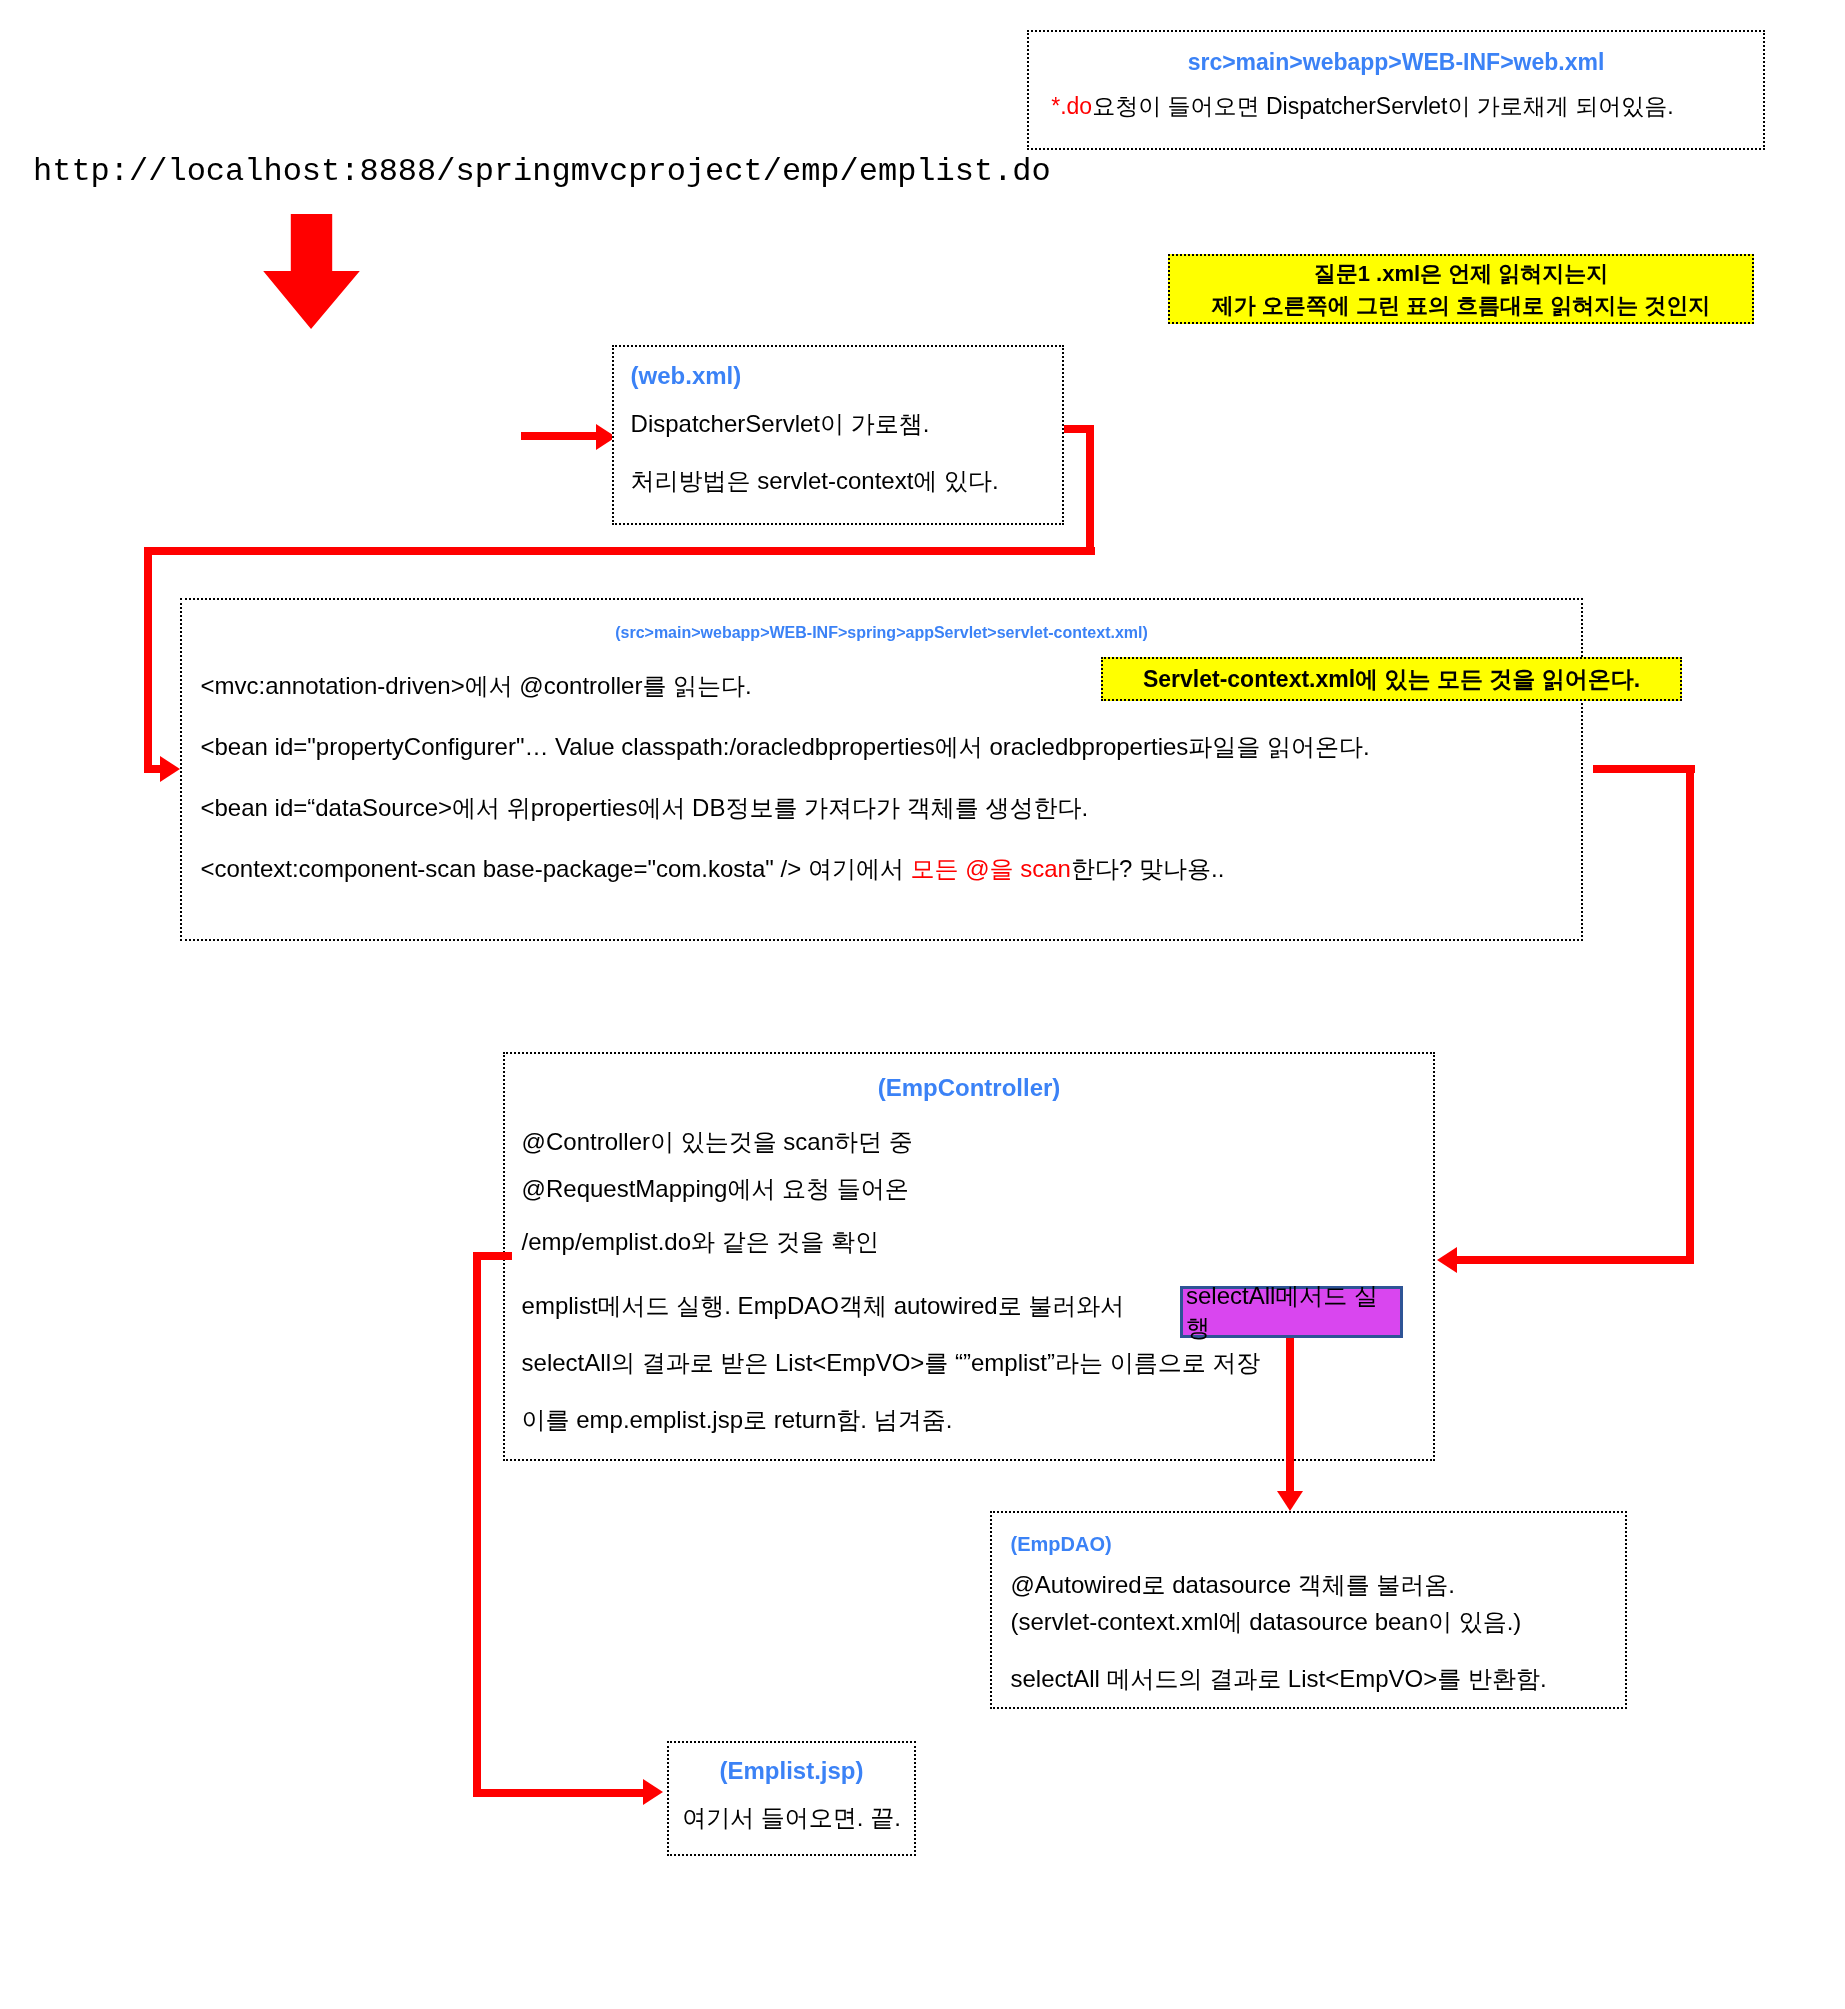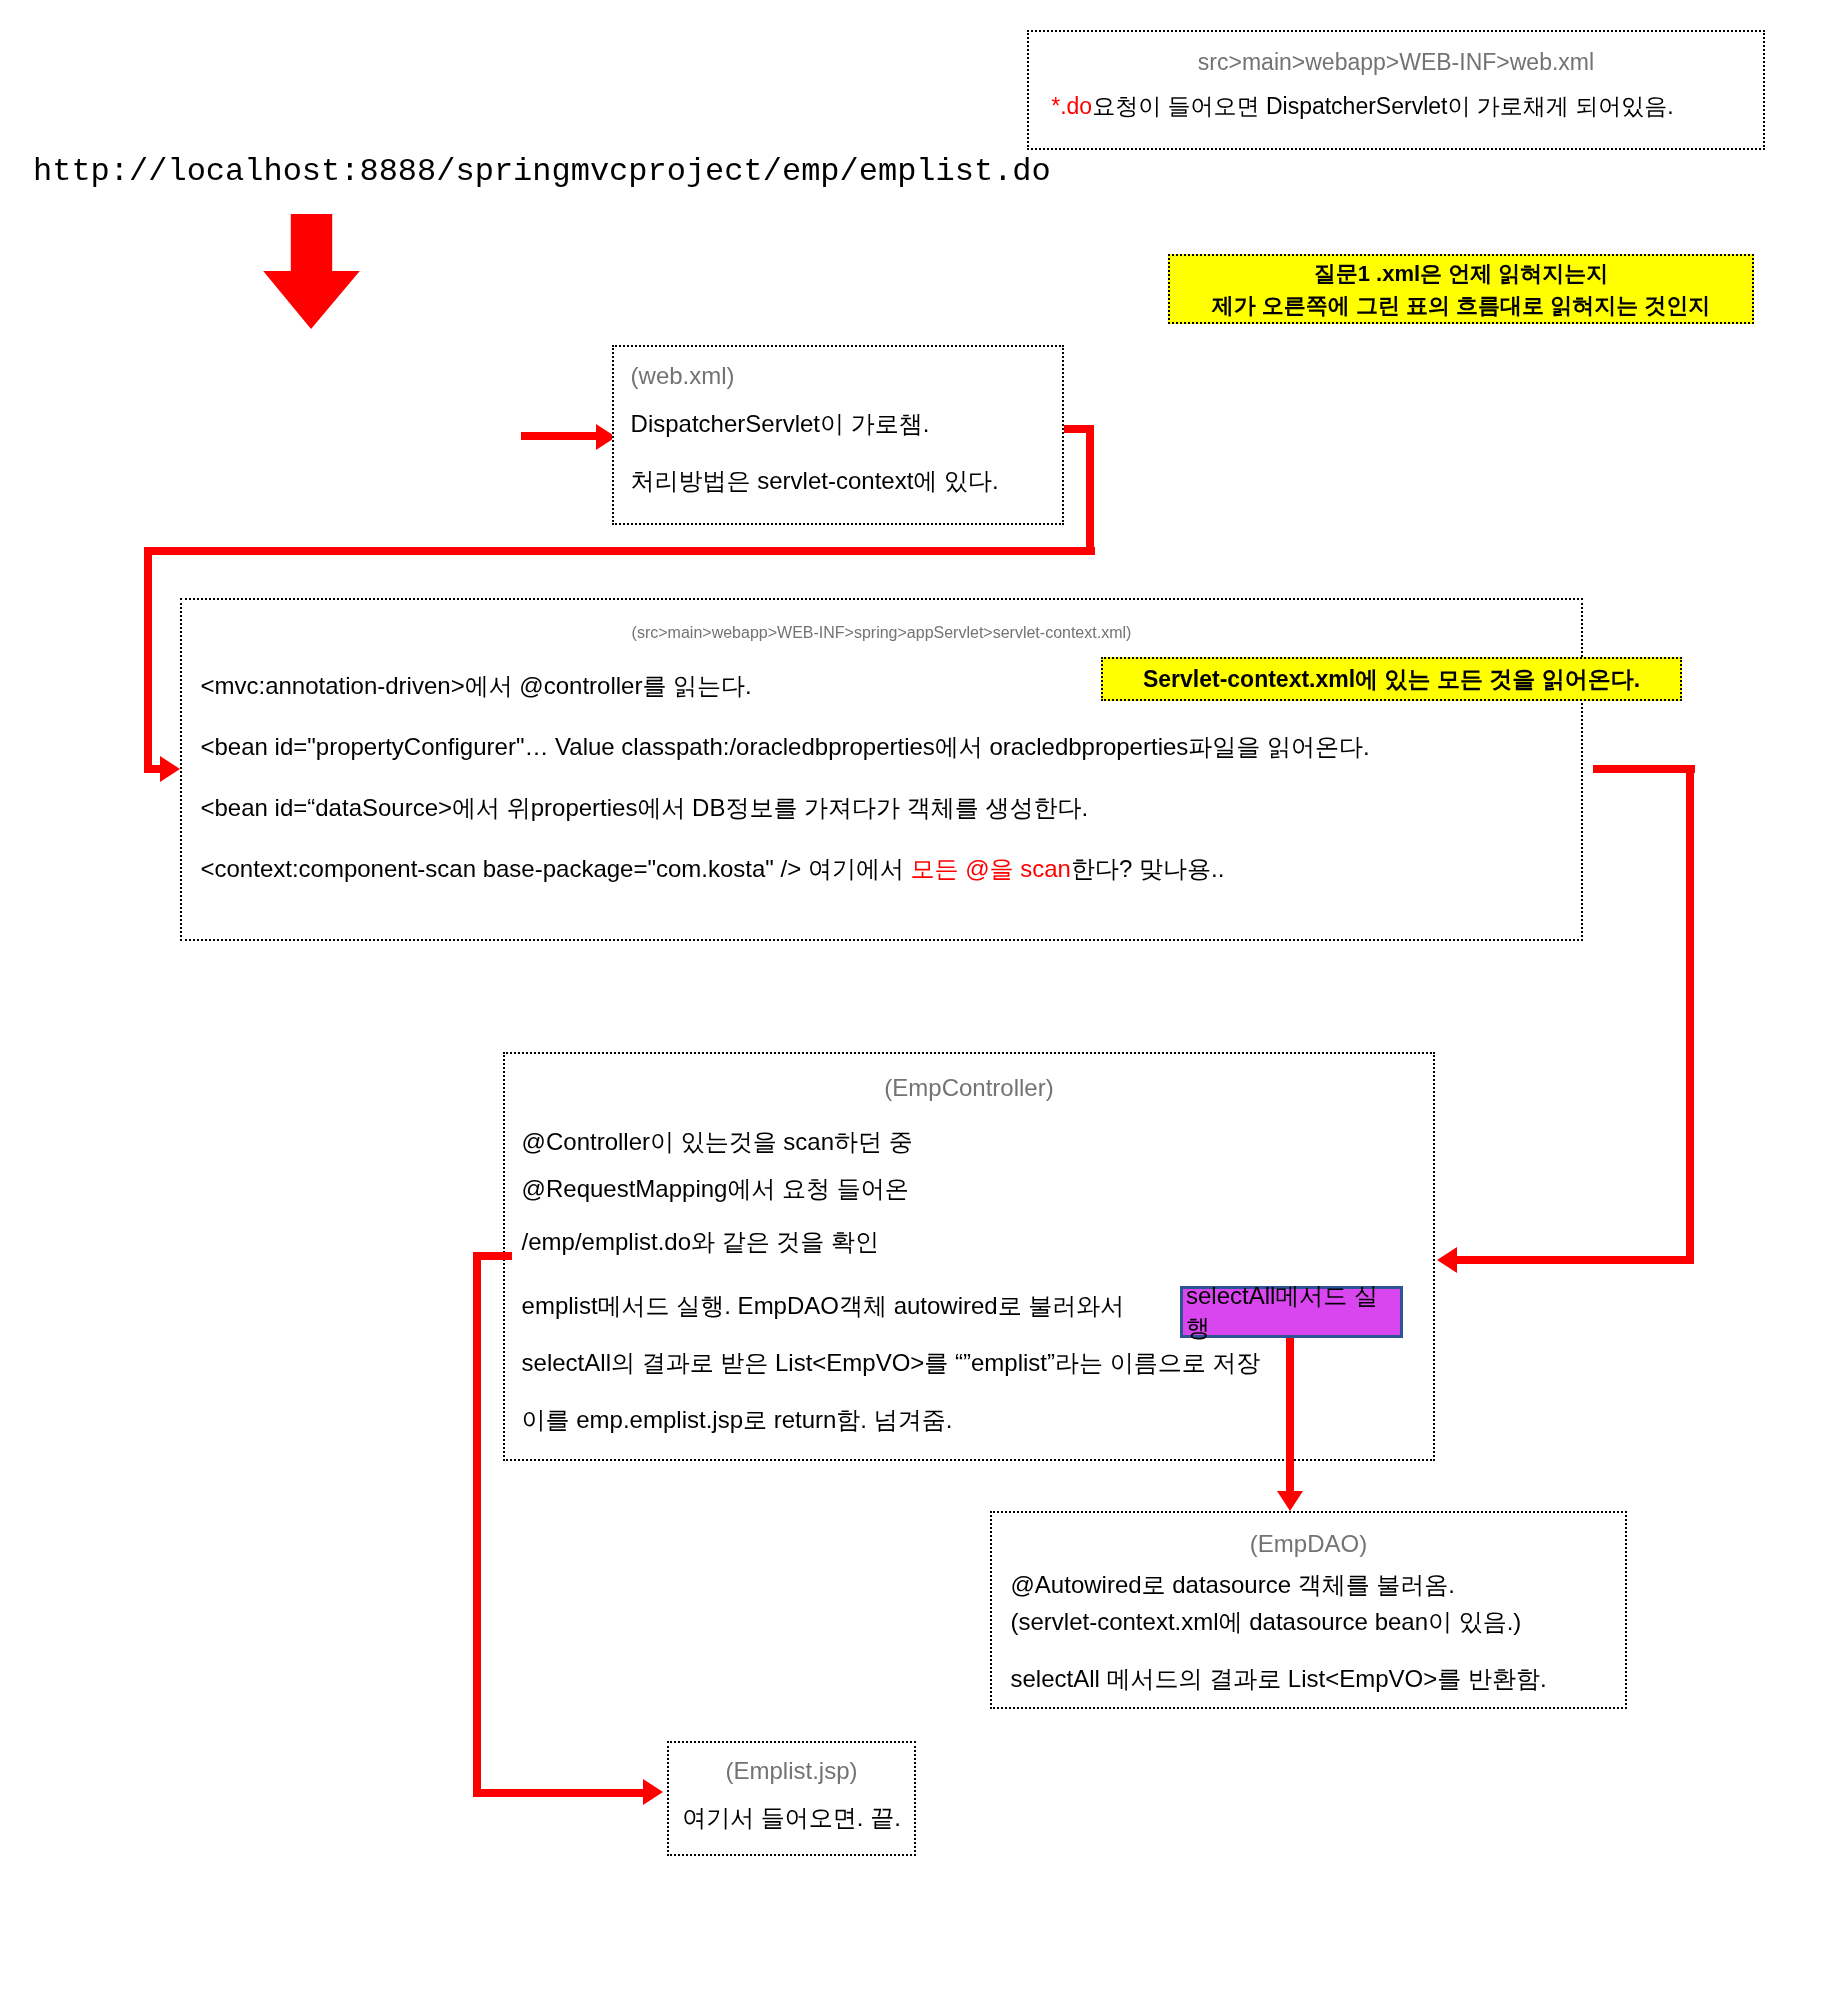--- a/index.html
+++ b/index.html
@@ -15,22 +15,22 @@
     overflow:hidden;
   }
   .abs{position:absolute;box-sizing:border-box;}
 
   
   .dotbox{
     border:2.8px dotted #000000;
     background:#ffffff;
   }
   .title-blue{
-    color:#737373;
-    font-weight:400;
+    color:#3b82f6;
+    font-weight:700;
   }
   .red-txt{color:#FF0000;}
 
   
   #url-line{
     left:33px;top:153px;
     font-size:32px;
     letter-spacing:0px;
     white-space:nowrap;
     font-family:Liberation Mono, monospace;
@@ -128,21 +128,21 @@
     font-size:24px;
     z-index:7;
   }
 
   
   #dao-box{
     left:990px;top:1511px;
     width:637px;height:198px;
     padding:9.2px 18.5px;
   }
-  #dao-box .hd{font-size:24px;text-align:center;line-height:44px;}
+  #dao-box .hd{font-size:20px;text-align:left;line-height:44px;}
   #dao-box .ln{font-size:24px;line-height:37px;}
   #dao-box .gap{height:20px;}
 
   
   #jsp-box{
     left:667px;top:1741px;
     width:249px;height:115px;
     padding:5.5px 13px;
   }
   #jsp-box .hd{font-size:24px;text-align:center;line-height:44px;}

